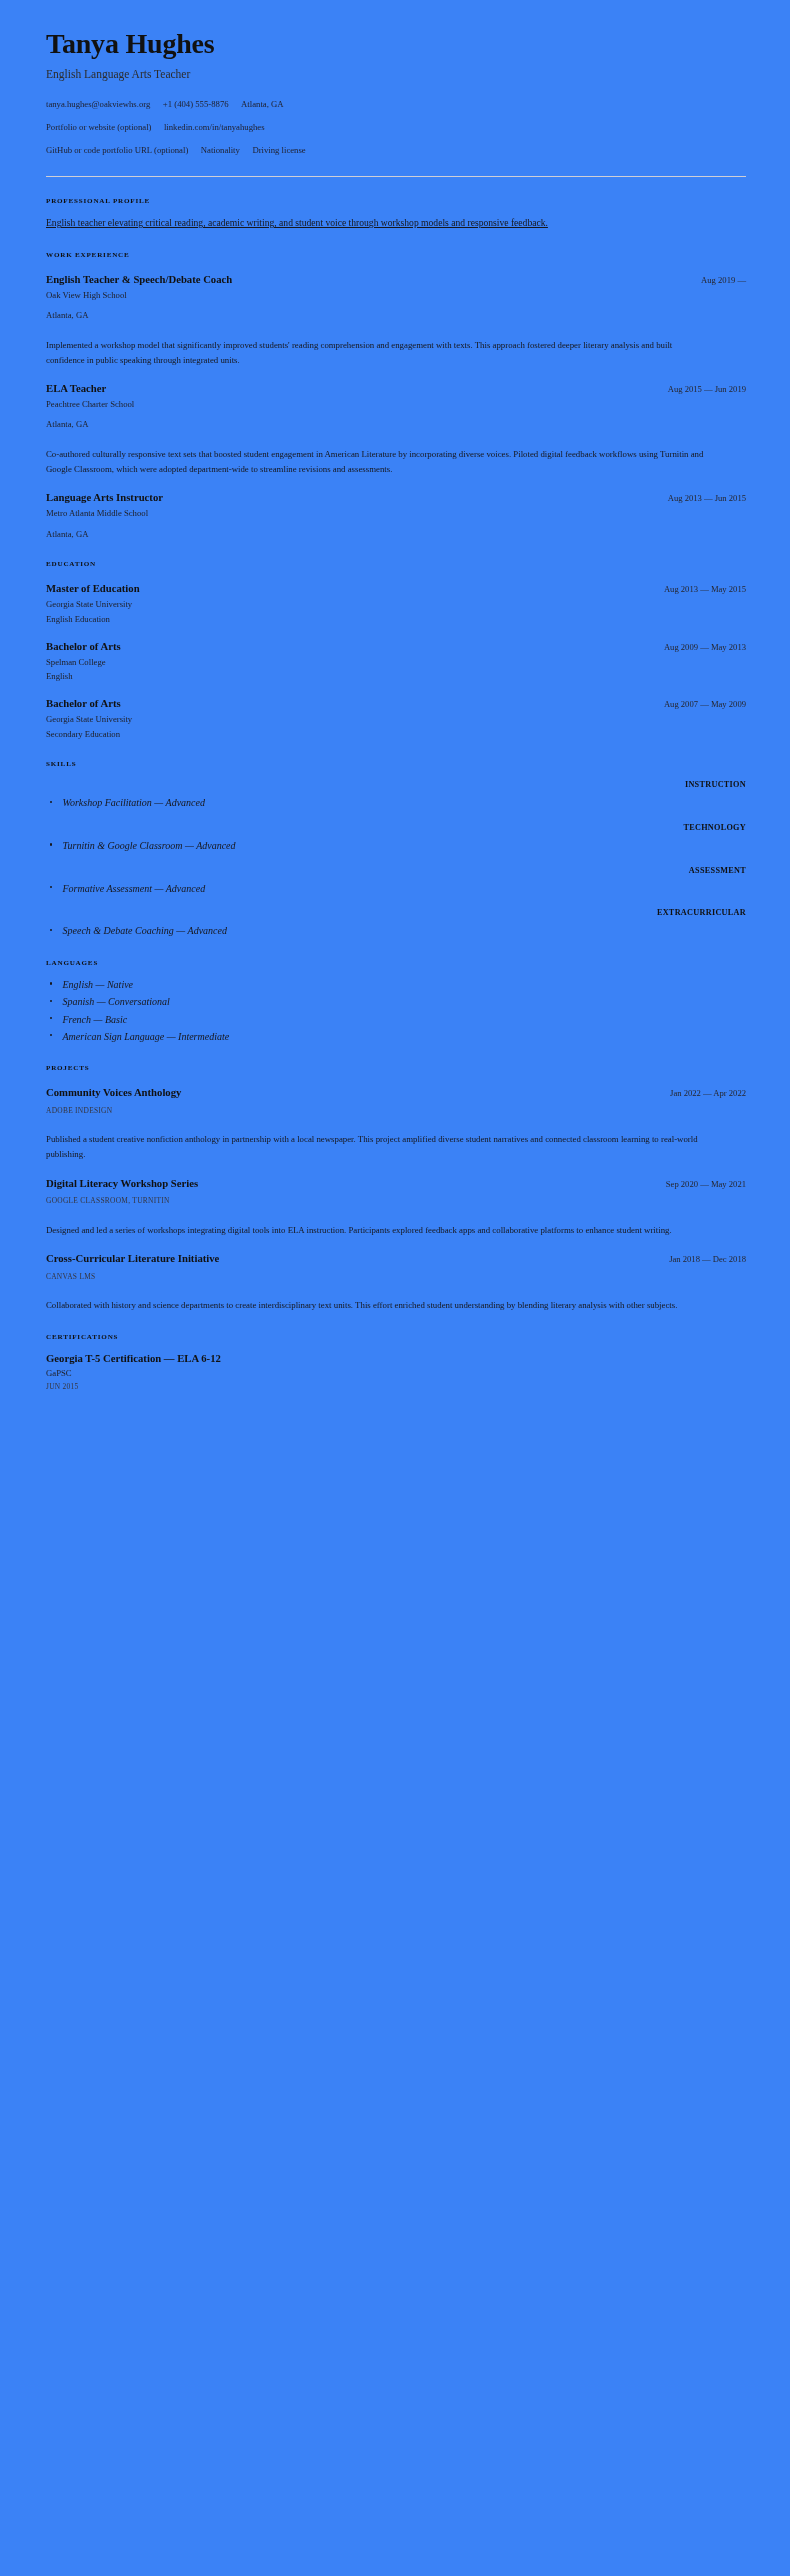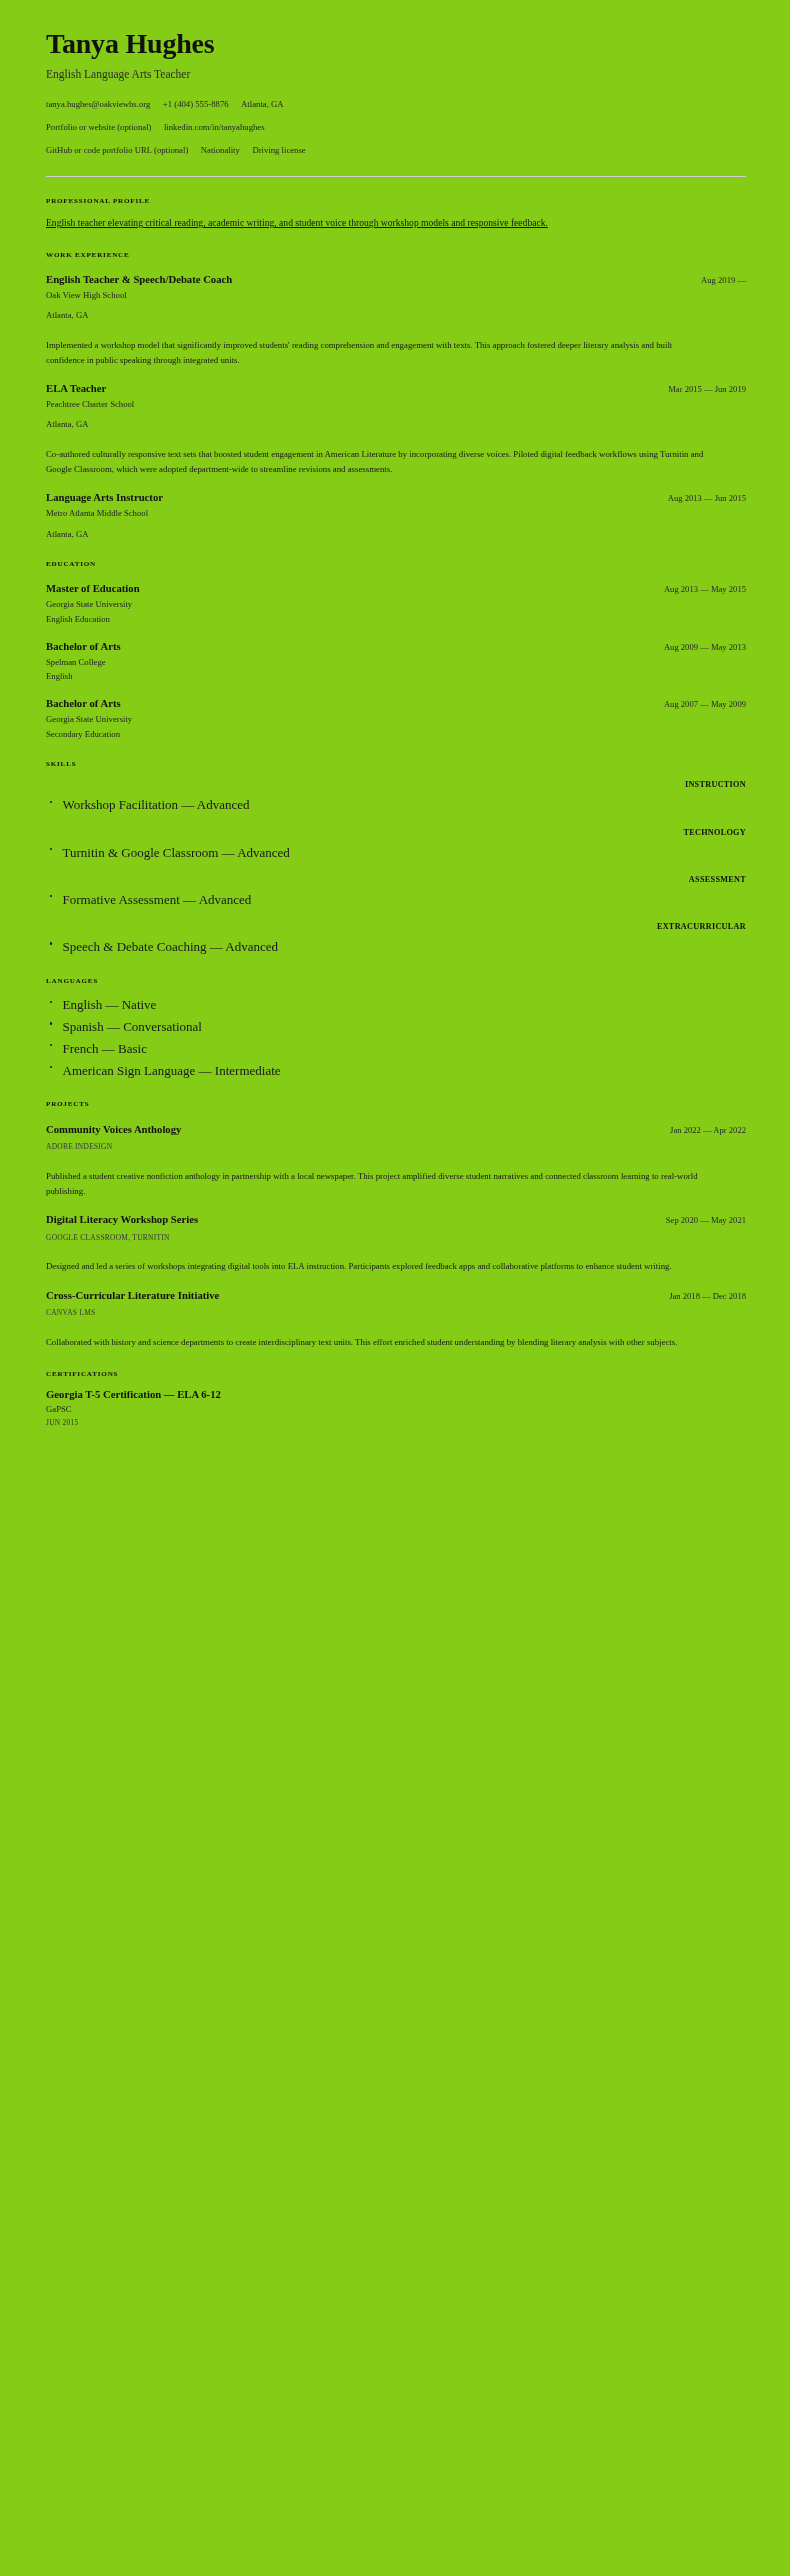--- a/index.html
+++ b/index.html
@@ -9,21 +9,21 @@
   }
   body {
     font-family: "Liberation Serif", "DejaVu Serif", serif;
     color: #1a1a1a;
     -webkit-font-smoothing: antialiased;
   }
   .page {
     width: 791px;
     min-height: 2576px;
     padding: 29px 45px 26px 46px;
-    background: #84cc16;
+    background: #3b82f6;
   }
   .sheet { width: 700px; }
 
   
   .name {
     font-size: 28px;
     font-weight: bold;
     letter-spacing: -0.2px;
     line-height: 1.08;
     color: #111111;
@@ -140,25 +140,26 @@
     letter-spacing: 0.3px;
     text-transform: uppercase;
     color: #101010;
     margin-bottom: 6px;
     text-align: right;
   }
 
   ul.bullets { list-style: none; margin: 0; padding: 0; }
   ul.bullets li {
     position: relative;
-    font-size: 13px;
+    font-size: 10px;
     color: #17171c;
     line-height: 1.52;
     padding-left: 16.5px;
     margin-bottom: 2px;
+    font-style: italic;
   }
   ul.bullets li::before {
     content: "";
     position: absolute;
     left: 4px;
     top: 5.3px;
     width: 2.1px;
     height: 2.1px;
     border-radius: 50%;
     background: #17171c;
@@ -217,21 +218,21 @@
           <div class="entry-date">Aug 2019 —</div>
         </div>
         <div class="entry-org">Oak View High School</div>
         <div class="entry-loc">Atlanta, GA</div>
         <p class="entry-desc">Implemented a workshop model that significantly improved students' reading comprehension and engagement with texts. This approach fostered deeper literary analysis and built confidence in public speaking through integrated units.</p>
       </div>
 
       <div class="entry">
         <div class="entry-head">
           <div class="entry-title">ELA Teacher</div>
-          <div class="entry-date">Mar 2015 — Jun 2019</div>
+          <div class="entry-date">Aug 2015 — Jun 2019</div>
         </div>
         <div class="entry-org">Peachtree Charter School</div>
         <div class="entry-loc">Atlanta, GA</div>
         <p class="entry-desc">Co-authored culturally responsive text sets that boosted student engagement in American Literature by incorporating diverse voices. Piloted digital feedback workflows using Turnitin and Google Classroom, which were adopted department-wide to streamline revisions and assessments.</p>
       </div>
 
       <div class="entry">
         <div class="entry-head">
           <div class="entry-title">Language Arts Instructor</div>
           <div class="entry-date">Aug 2013 — Jun 2015</div>

